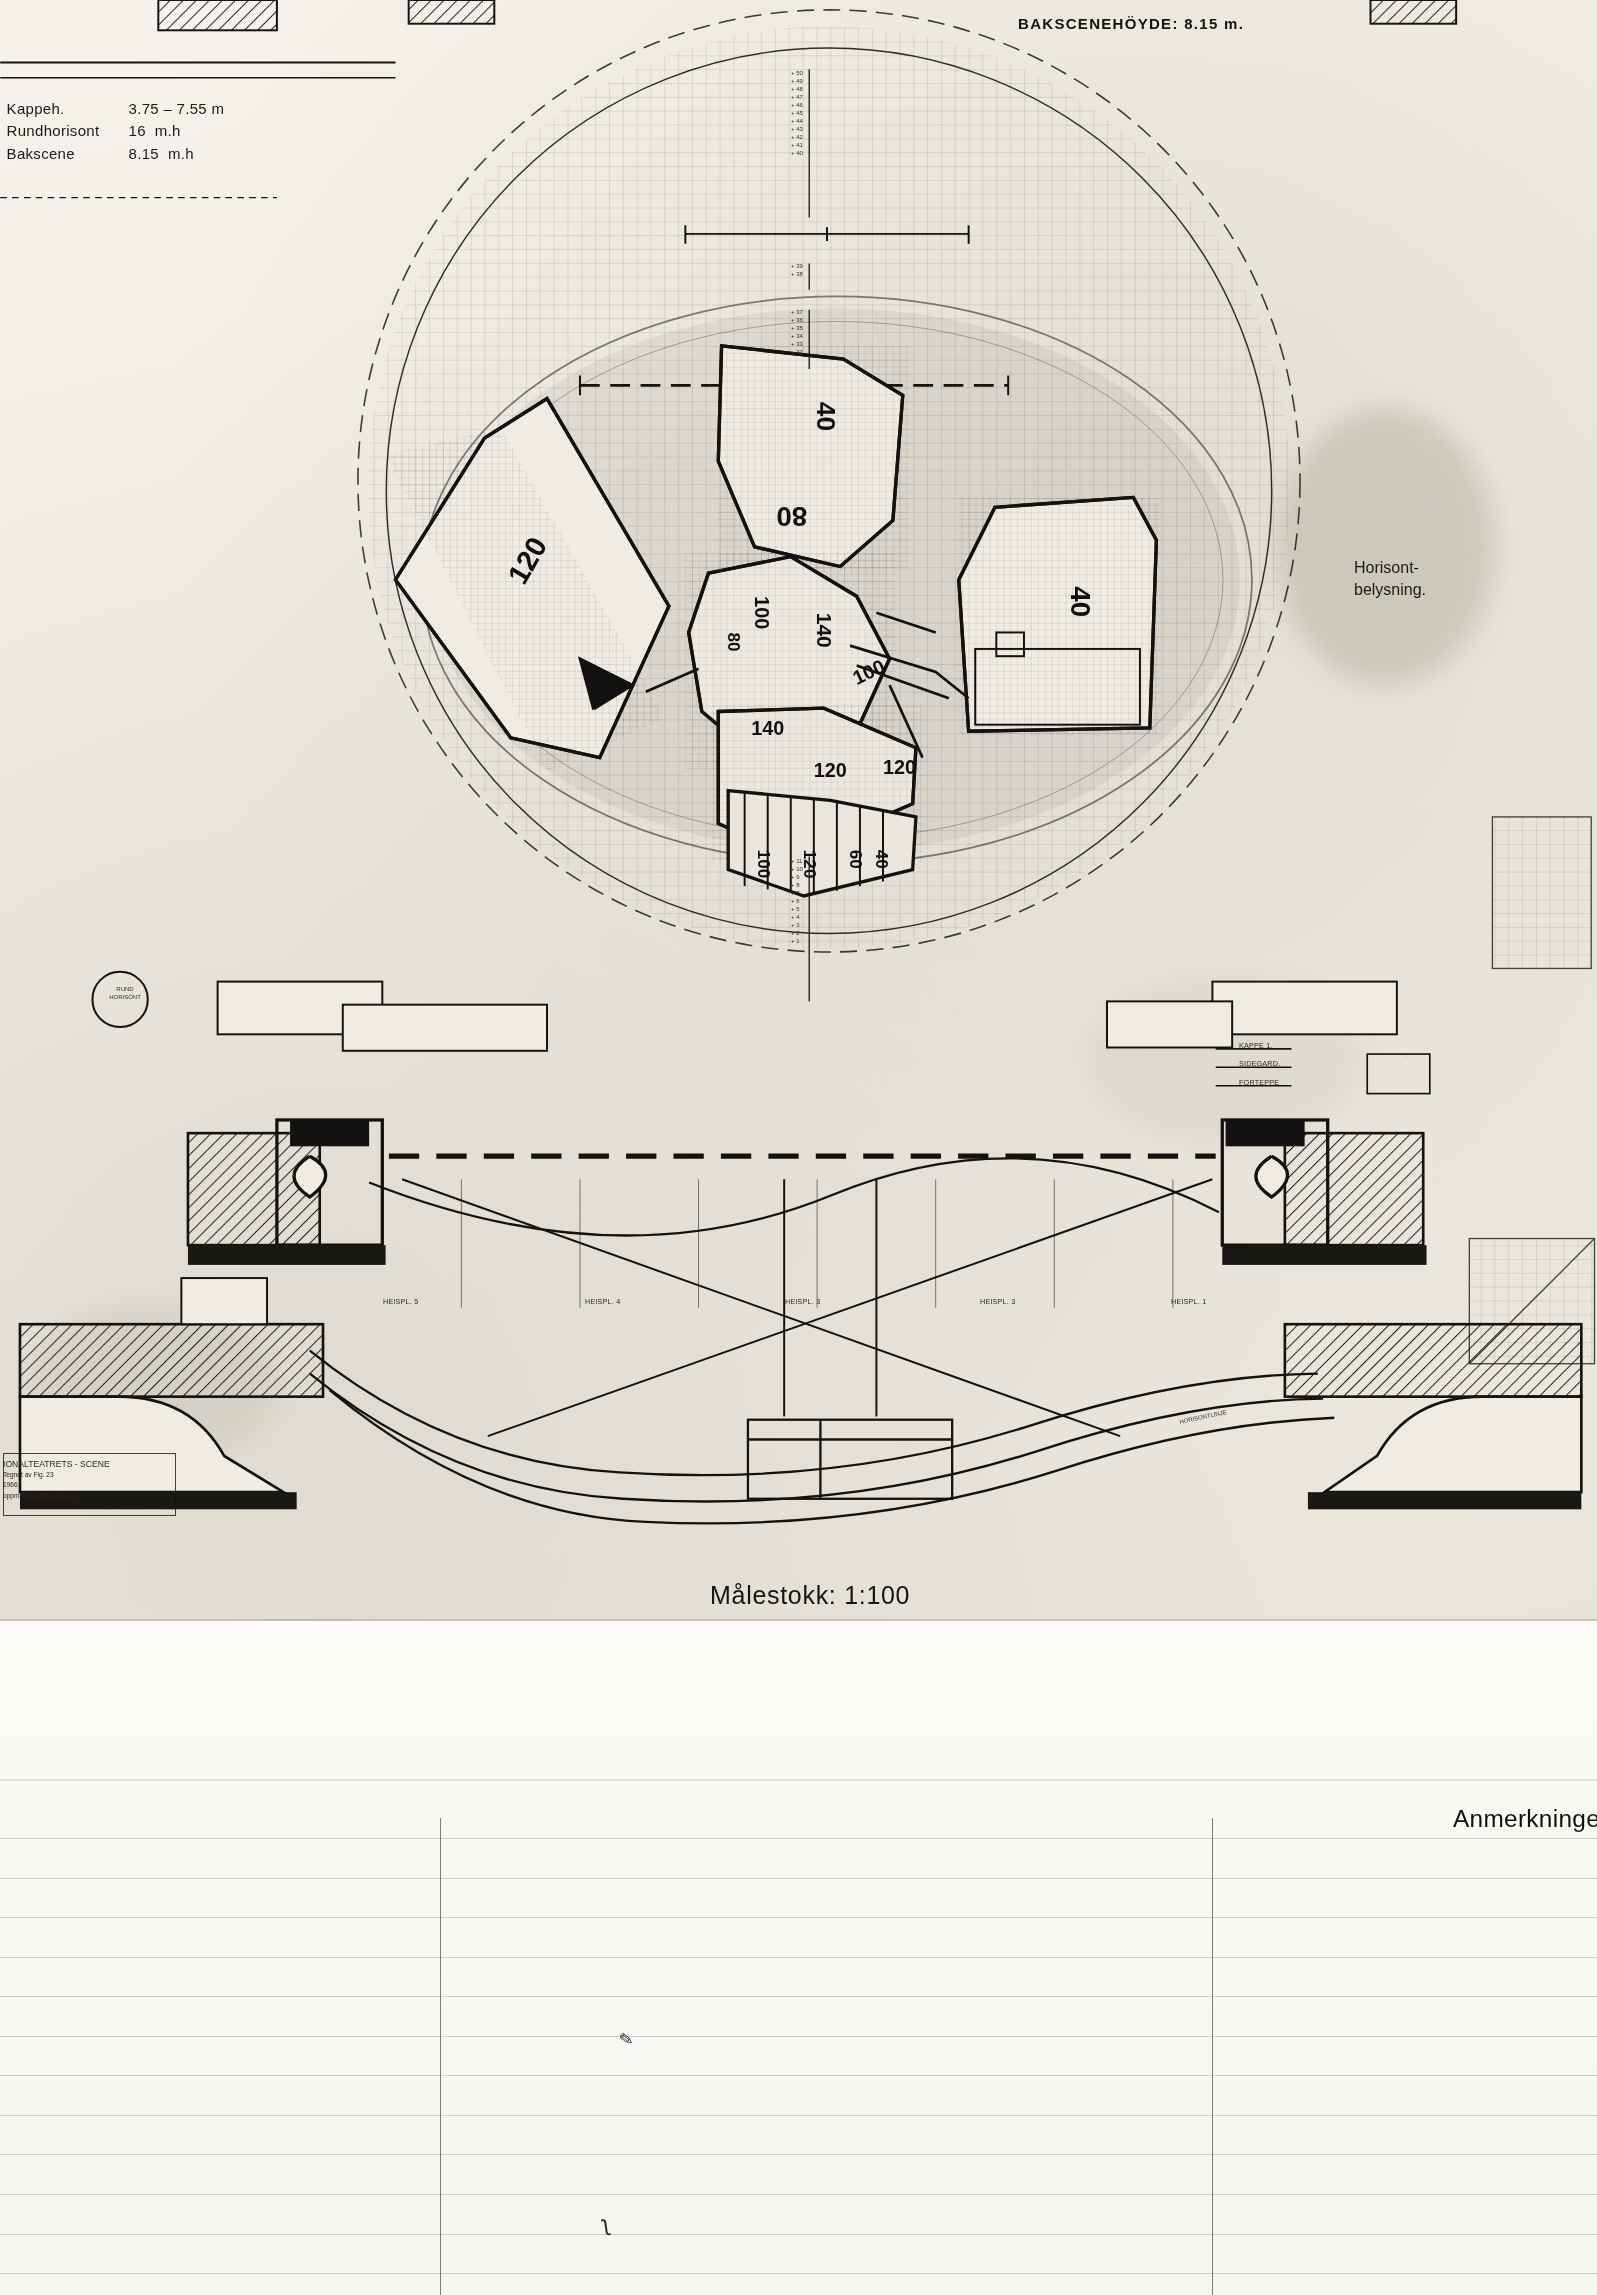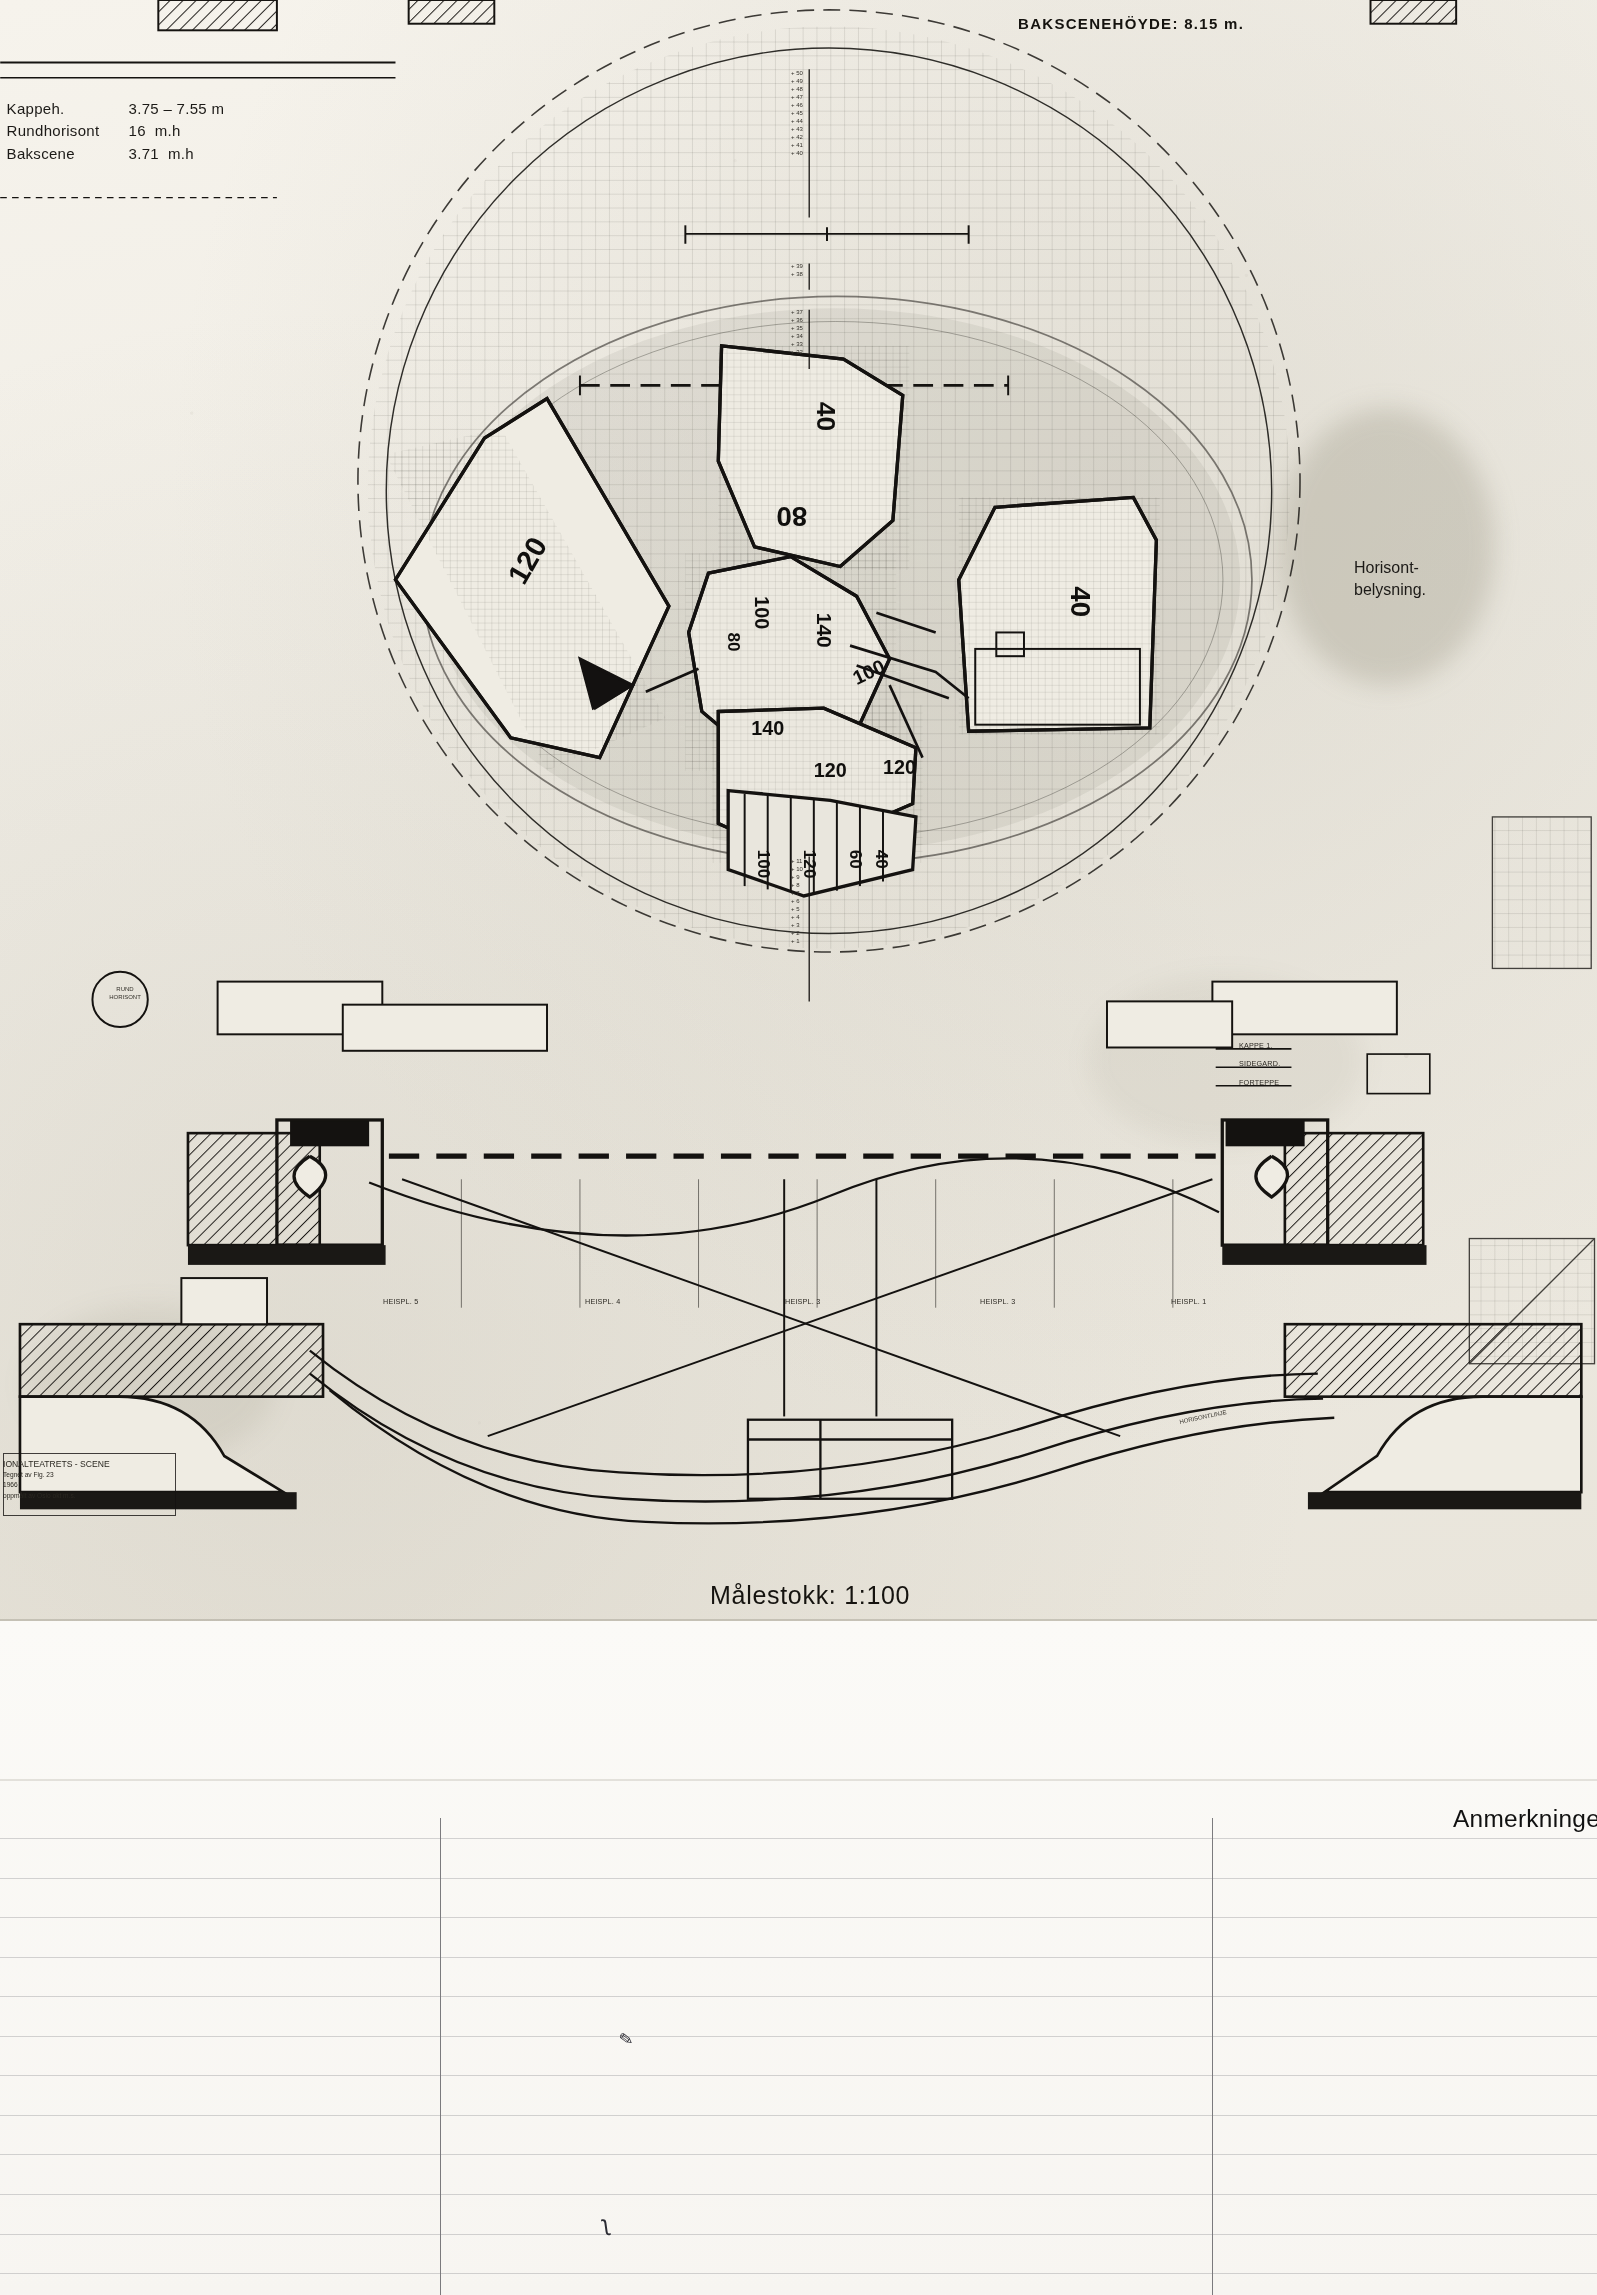--- a/index.html
+++ b/index.html
@@ -271,21 +271,21 @@
       <line x1="1845" y1="1648" x2="1960" y2="1648"></line>
       <rect x="2075" y="1600" width="95" height="60" fill="none"></rect>
     </g>
   </svg>
 
   <div class="hdr-right" style="left:1018px;top:14.5px;">BAKSCENEHÖYDE:  8.15 m.</div>
 
   <div class="legend" style="left:6.6px;top:98px;">
     <div class="row"><span class="k">Kappeh.</span><span>3.75 – 7.55 m</span></div>
     <div class="row"><span class="k">Rundhorisont</span><span>16  m.h</span></div>
-    <div class="row"><span class="k">Bakscene</span><span>3.71  m.h</span></div>
+    <div class="row"><span class="k">Bakscene</span><span>8.15  m.h</span></div>
   </div>
 
   <div class="side-note" style="left:1354px;top:557px;">
     <div>Horisont-</div>
     <div>belysning.</div>
   </div>
 
   <div class="scale-label" style="left:710px;top:1581px;">Målestokk: 1:100</div>
 
   <div class="anm" style="left:1453px;top:1805px;">Anmerkninge</div>

